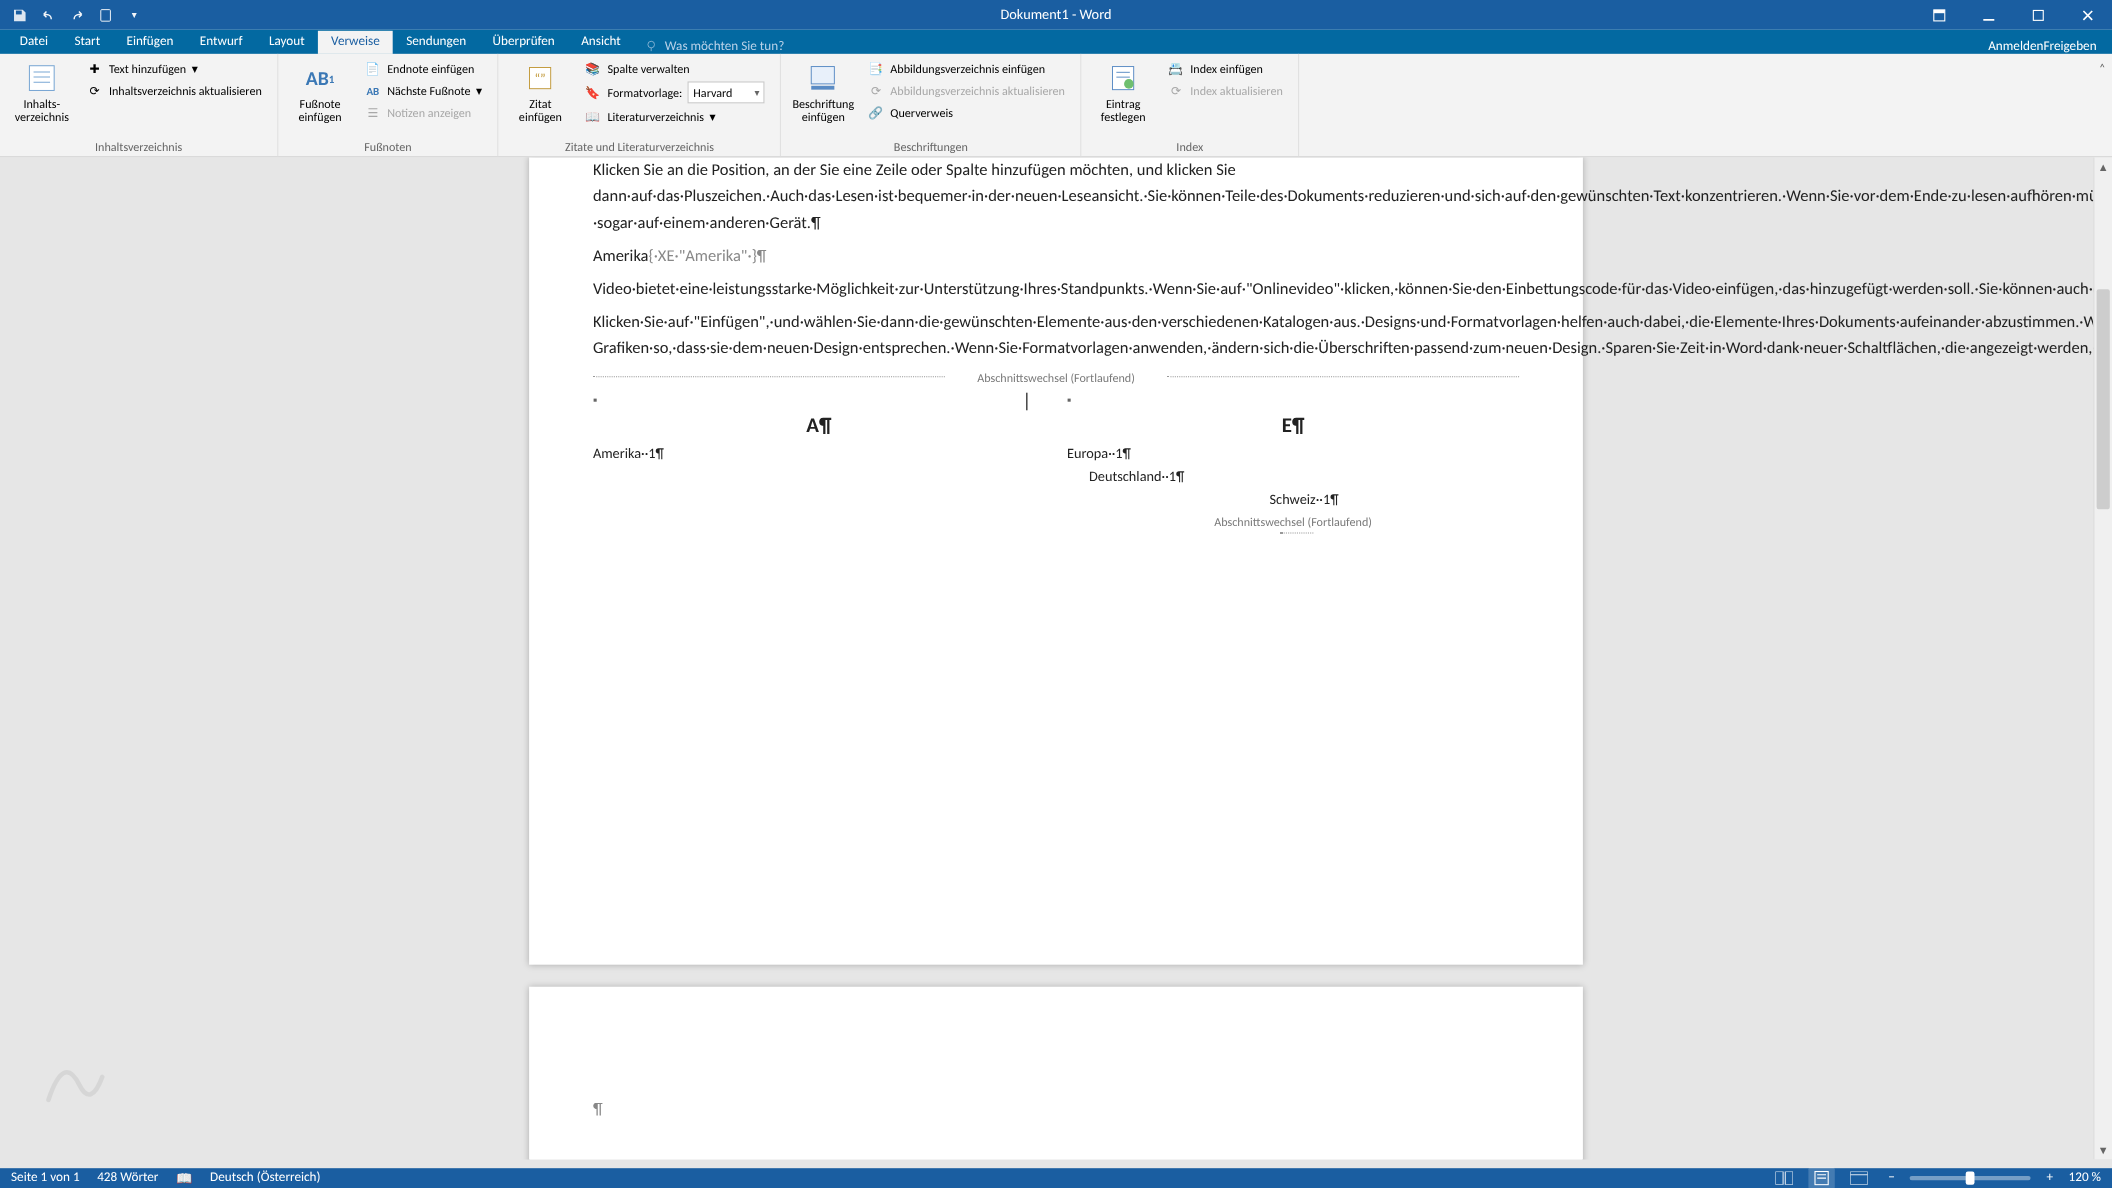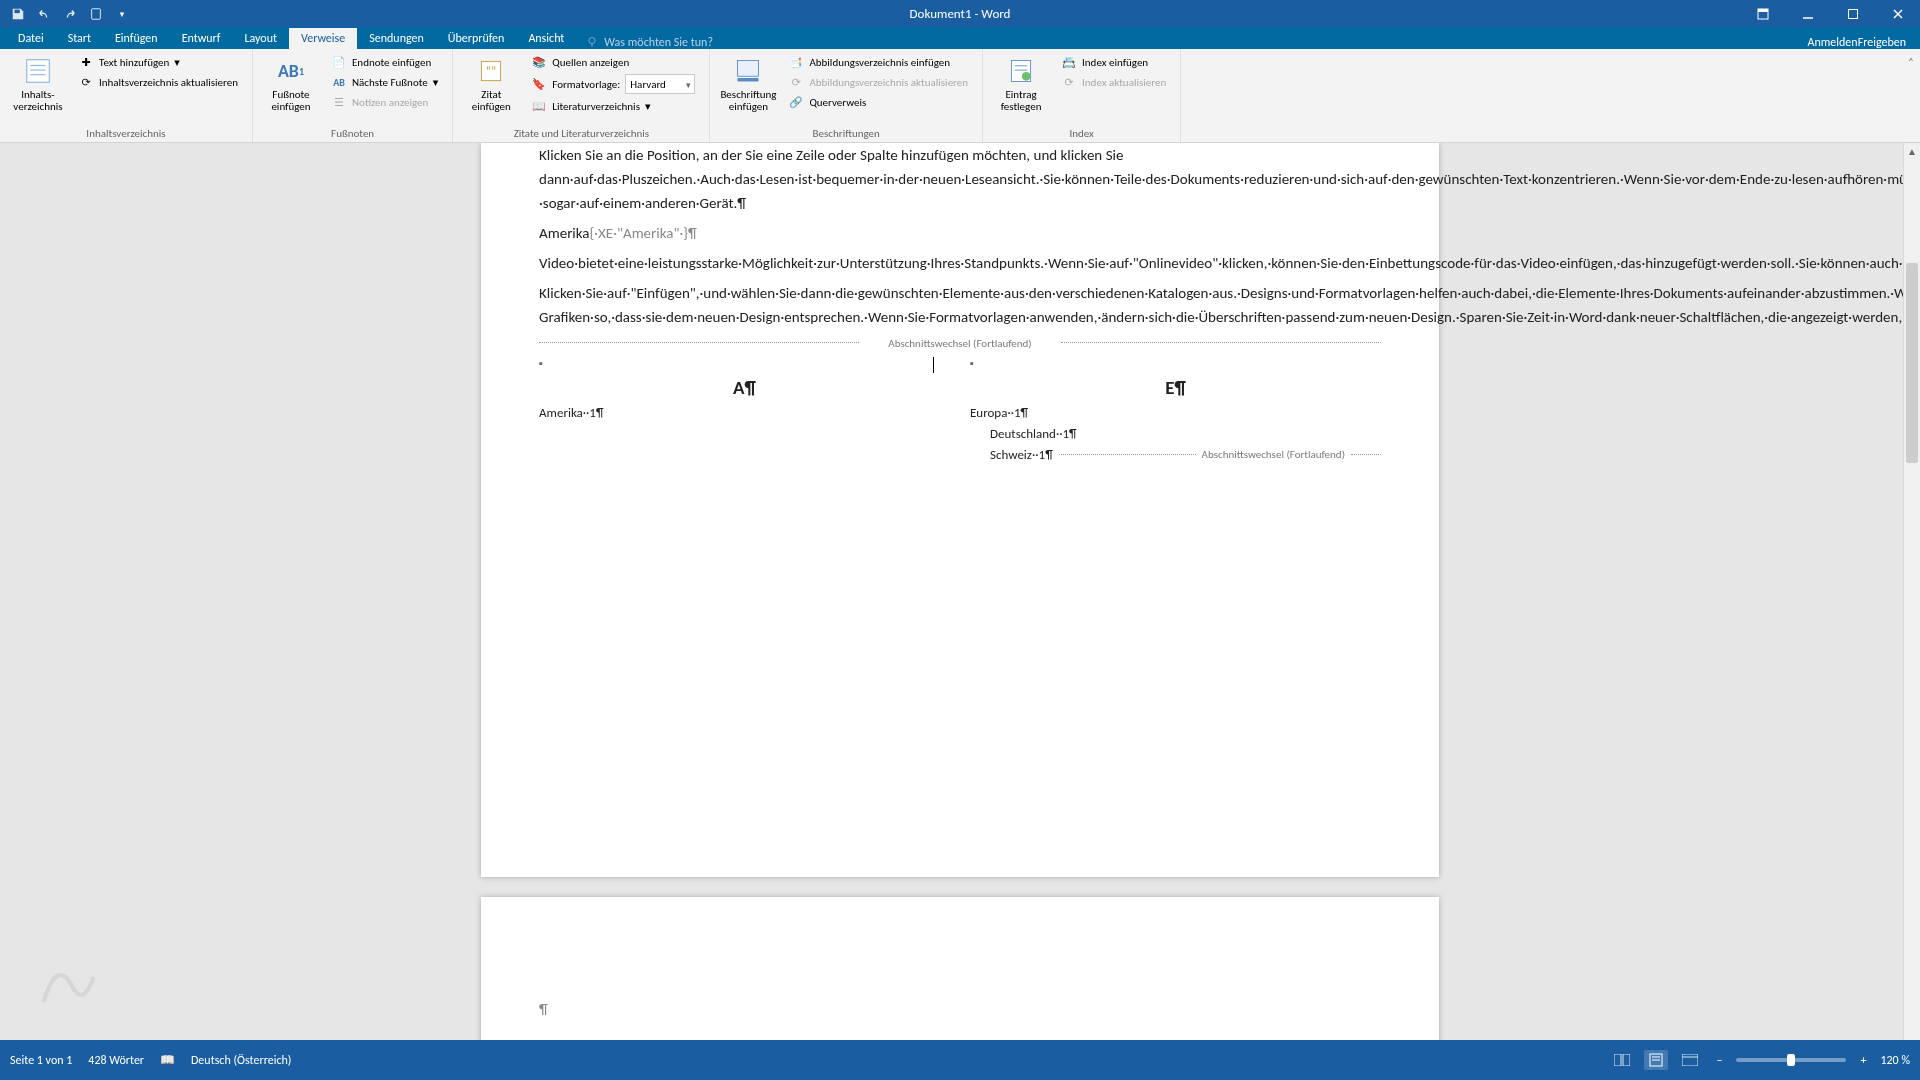--- a/index.html
+++ b/index.html
@@ -60,21 +60,21 @@
 .sectionbreak::before{left:0;} .sectionbreak::after{right:0;}
 .sectionbreak span{position:absolute;left:50%;transform:translateX(-50%);background:#fff;padding:0 6px;}
 
 .indexcols{display:flex; gap:20px;}
 .indexcol{flex:1;}
 .ixhdg{font-weight:bold; font-size:19px; text-align:center;}
 .ixline{font-size:13px;}
 .ixsub{padding-left:20px;}
 
 
-.statusbar{position:absolute;left:0;right:0;bottom:0;height:40px;background:#1a5ea1;color:#fff;display:flex;align-items:center;font-size:12px;padding:0 10px;gap:16px;}
+.statusbar{position:absolute;left:0;right:0;bottom:0;height:18px;background:#1a5ea1;color:#fff;display:flex;align-items:center;font-size:12px;padding:0 10px;gap:16px;}
 .statusbar .right{margin-left:auto;display:flex;align-items:center;gap:10px;}
 .viewbtn{width:24px;height:20px;display:flex;align-items:center;justify-content:center;cursor:pointer;opacity:.85;}
 .viewbtn.active{opacity:1;background:rgba(255,255,255,.18);border-radius:2px;}
 .zoomslider{width:110px;height:4px;background:rgba(255,255,255,.4);position:relative;border-radius:2px;}
 .zoomslider .knob{position:absolute;top:-4px;left:50%;width:8px;height:12px;background:#fff;border-radius:2px;transform:translateX(-50%);}
 .zm{cursor:pointer;padding:0 4px;}
 
 .cursor-caret{position:absolute;width:1px;height:16px;background:#000;}
 
 
@@ -217,21 +217,21 @@
                 <rect x="5" y="5" width="22" height="22" fill="#fff" stroke="#c29a3b"></rect>
                 <text x="16" y="21" text-anchor="middle" font-size="14" fill="#c29a3b">“”</text>
               </svg>
             </span>
           <span class="lbl" style="white-space:pre-line">Zitat
 einfügen</span>
         </div>
         <div class="stack">
           <div class="smallbtn">
               <span class="ic">📚</span>
-              <span>Quellen anzeigen</span>
+              <span>Spalte verwalten</span>
             </div>
           <div class="smallbtn">
             <span class="ic">🔖</span>
             <span>Formatvorlage:</span>
             <span class="combo">
                 <span>Harvard</span>
                 <span class="dd">▾</span>
               </span>
           </div>
           <div class="smallbtn"><span class="ic">📖</span><span>Literaturverzeichnis</span> ▾</div>
@@ -326,21 +326,21 @@
           <div class="indexcol">
             <div style="font-size:11px;color:#666;">▪</div>
             <div class="ixhdg">A¶</div>
             <div class="ixline">Amerika··1¶</div>
           </div>
           <div class="indexcol">
             <div style="font-size:11px;color:#666;">▪</div>
             <div class="ixhdg">E¶</div>
             <div class="ixline">Europa··1¶</div>
             <div class="ixline ixsub">Deutschland··1¶</div>
-            <div style="display:flex;align-items:center;">
+            <div style="display:flex;align-items:center;flex-direction:column;">
               <span class="ixline ixsub" style="flex-shrink:0;">Schweiz··1¶</span>
               <span style="flex:1;border-top:1px dotted #999;margin:0 6px;"></span>
               <span style="font-size:11px;color:#7a7a7a;">Abschnittswechsel (Fortlaufend)</span>
               <span style="width:30px;border-top:1px dotted #999;margin-left:6px;"></span>
             </div>
           </div>
         </div>
       </div>
     </div>
 

